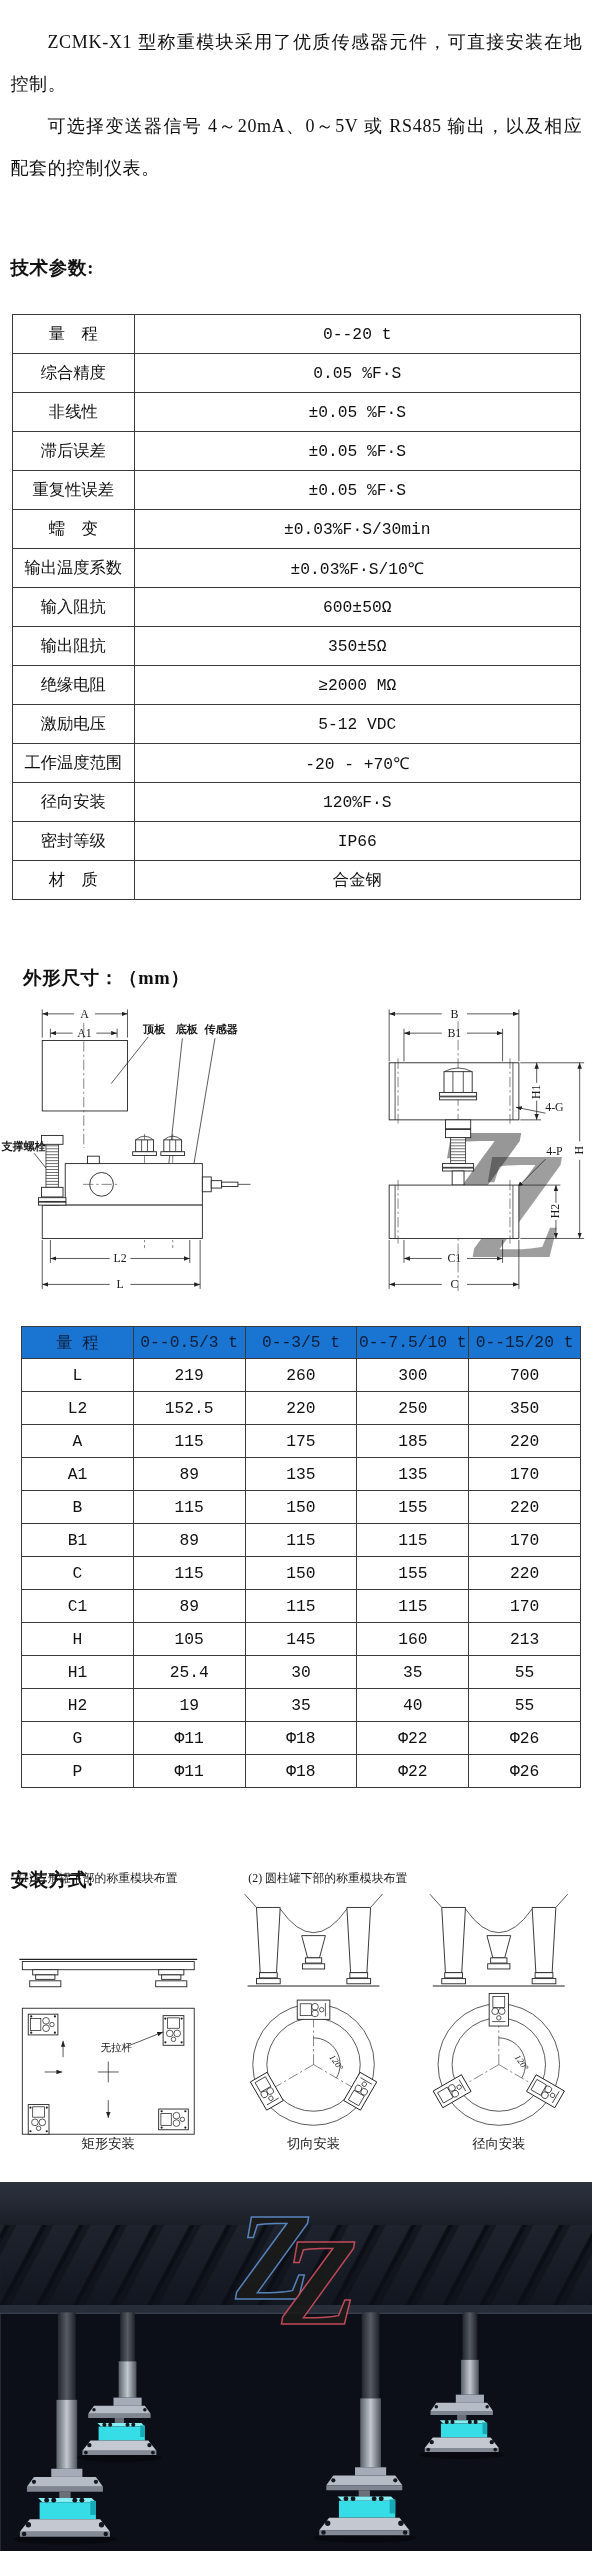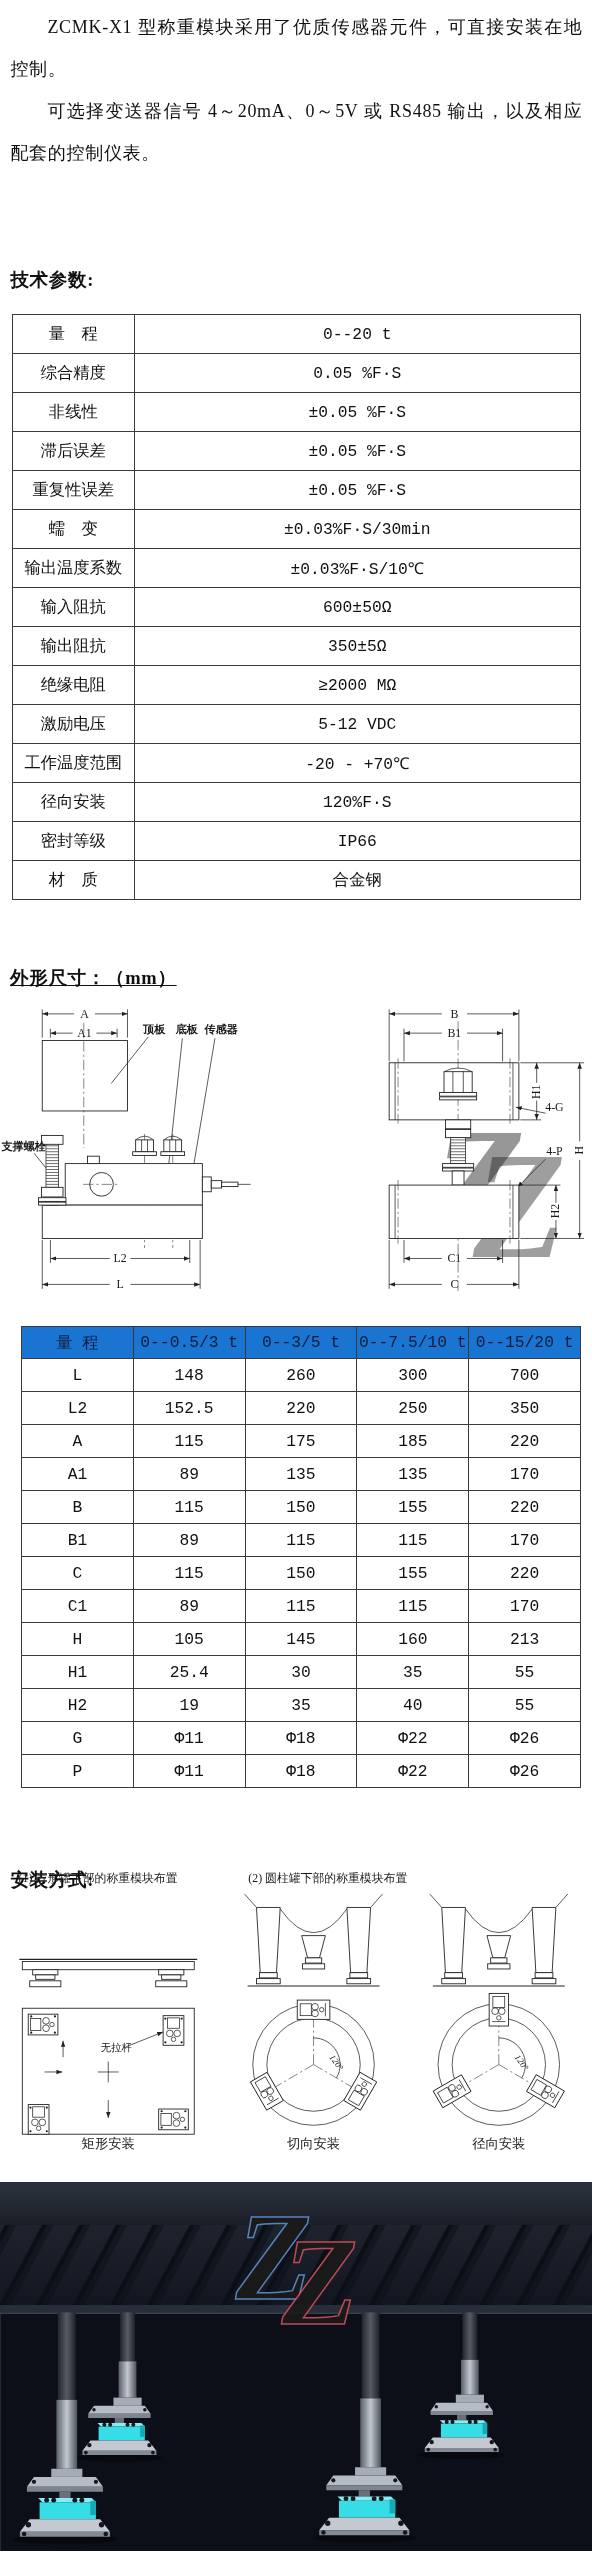--- a/index.html
+++ b/index.html
@@ -2,21 +2,21 @@
 <html style="font-size:12px"><head>
 <meta charset="utf-8">
 <style>
   * { margin:0; padding:0; box-sizing:border-box; }
   html,body { background:#fff; }
   body { font-family:"Liberation Serif","DejaVu Serif",serif; color:#111; }
   .page { position:relative; width:593px; height:2576px; margin:0 auto; background:#fff; overflow:hidden; }
   .abs { position:absolute; }
 
   
-  .intro { left:10.4px; top:6px; width:572px; }
+  .intro { left:10.4px; top:21px; width:572px; }
   .intro-line { height:42px; line-height:42px; font-size:18px; letter-spacing:0.7px; white-space:nowrap; overflow:hidden; }
   .intro-line.j { text-align:justify; text-align-last:justify; white-space:normal; }
   .intro-line.ind { padding-left:37px; }
 
   
   .sec-h { font-size:18.5px; font-weight:bold; letter-spacing:0.7px; }
 
   
   table { border-collapse:collapse; table-layout:fixed;font-family:Liberation Mono, monospace; }
   .spec-table { left:12px; top:314px; width:569px; }
@@ -45,21 +45,21 @@
 
 <div class="page">
 
   <div class="abs intro">
     <div class="intro-line j ind">ZCMK-X1 型称重模块采用了优质传感器元件，可直接安装在地</div>
     <div class="intro-line">控制。</div>
     <div class="intro-line j ind">可选择变送器信号 4～20mA、0～5V 或 RS485 输出，以及相应</div>
     <div class="intro-line">配套的控制仪表。</div>
   </div>
 
-  <div class="abs sec-h" style="left:10.4px; top:267px;">技术参数:</div>
+  <div class="abs sec-h" style="left:10.4px; top:255px;">技术参数:</div>
 
   <table class="abs spec-table">
     <colgroup>
         <col class="c1">
         <col>
       </colgroup>
     <tbody>
       <tr>
           <td>量　程</td>
           <td>0--20 t</td>
@@ -116,21 +116,21 @@
           <td>密封等级</td>
           <td>IP66</td>
         </tr>
       <tr>
           <td>材　质</td>
           <td>合金钢</td>
         </tr>
     </tbody>
   </table>
 
-  <div class="abs sec-h" style="left:10px; top:965px;text-decoration:underline;">外形尺寸：（mm）</div>
+  <div class="abs sec-h" style="left:23px; top:965px;">外形尺寸：（mm）</div>
 
   <svg class="abs" style="left:0; top:996px;" width="593" height="330" viewBox="0 0 800 445">
     <defs>
       <marker id="ar" markerWidth="9" markerHeight="8" refX="8" refY="3" orient="auto-start-reverse">
           <path d="M0,0L8,3L0,6Z" fill="#222"></path>
         </marker>
       <pattern id="thr" width="6" height="4" patternUnits="userSpaceOnUse">
           <rect width="6" height="4" fill="#fff"></rect>
           <line x1="0" y1="2" x2="6" y2="2" stroke="#444" stroke-width="1"></line>
         </pattern>
@@ -306,21 +306,21 @@
         <th>量 程</th>
         <th>0--0.5/3 t</th>
         <th>0--3/5 t</th>
         <th>0--7.5/10 t</th>
         <th>0--15/20 t</th>
       </tr>
     </thead>
     <tbody>
       <tr>
           <td>L</td>
-          <td>148</td>
+          <td>219</td>
           <td>260</td>
           <td>300</td>
           <td>700</td>
         </tr>
       <tr>
           <td>L2</td>
           <td>152.5</td>
           <td>220</td>
           <td>250</td>
           <td>350</td>

